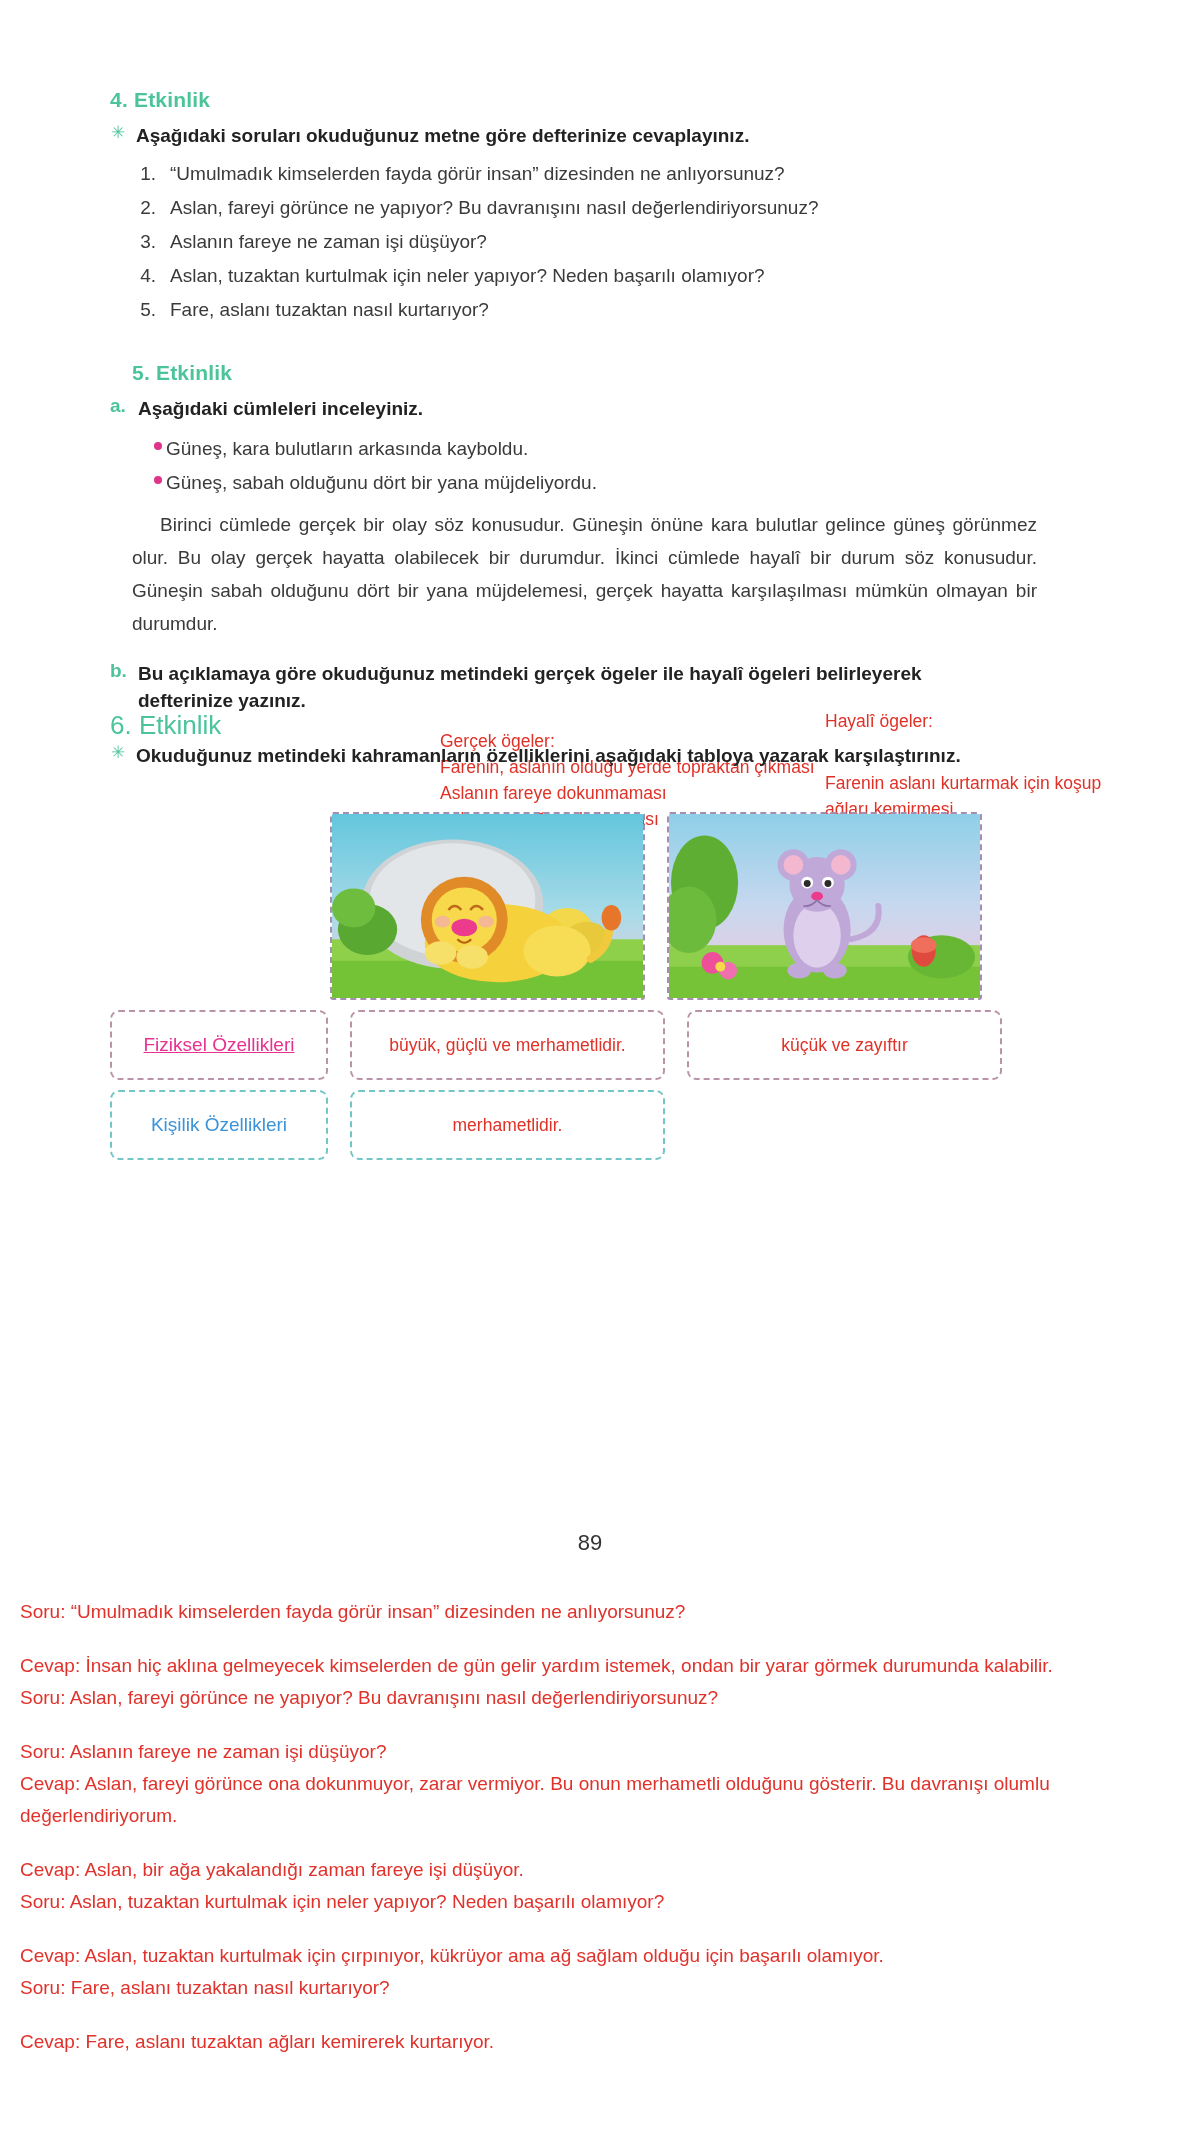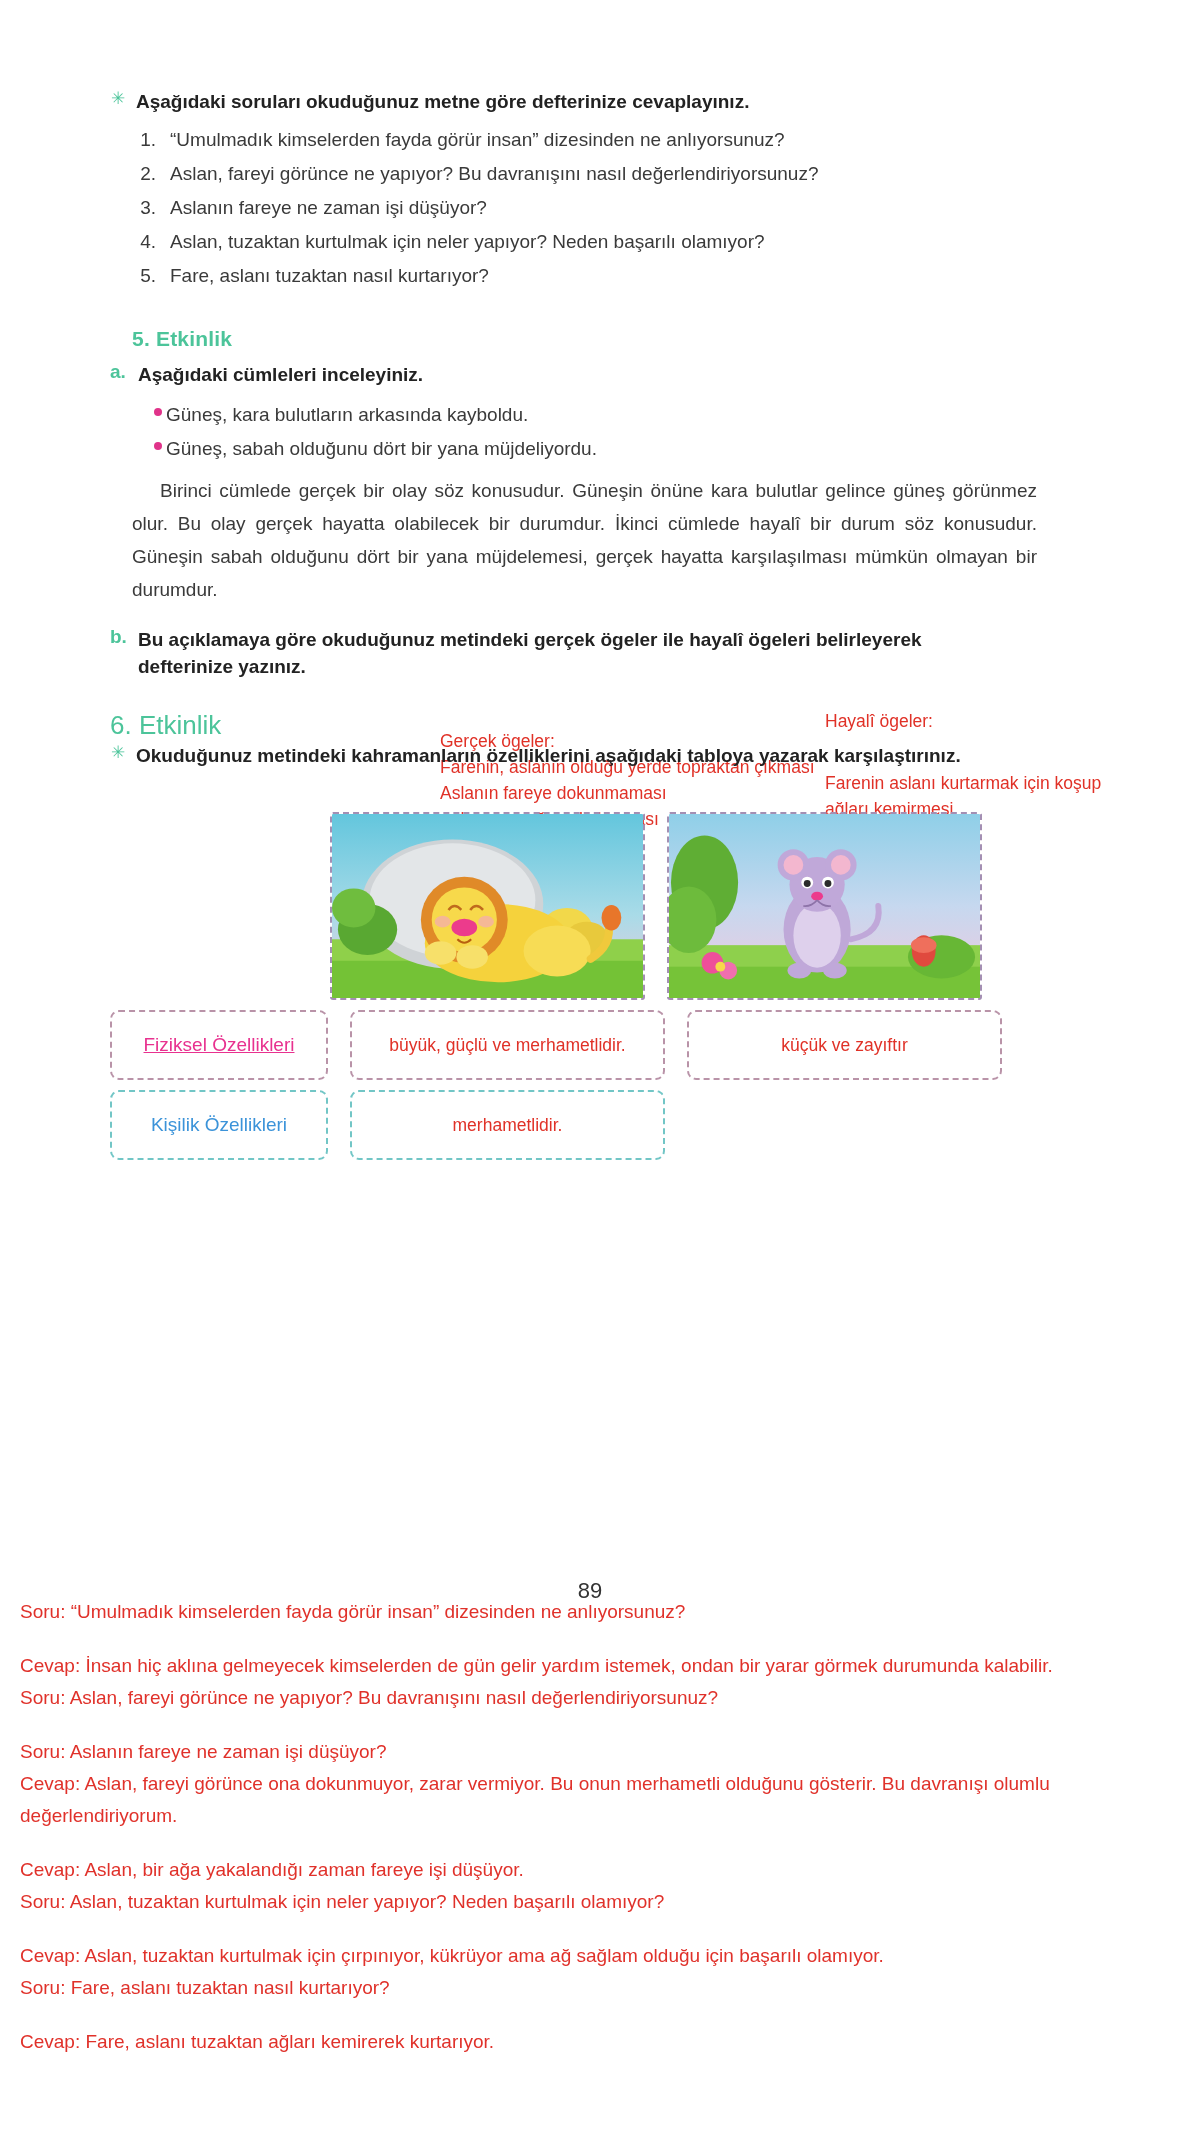--- a/index.html
+++ b/index.html
@@ -84,39 +84,40 @@
   }
   .cell.wide { width:218px; }
   .cell.pic-w { width:315px; }
   .row1 .cell { border:2px dashed #b993a8; }
   .row2 .cell { border:2px dashed #72c6c6; }
   .label-pink { color:#e8318f; font-size:19px;text-decoration:underline; }
   .label-blue { color:#3b93d9; font-size:19px; }
   .ans { color:#e03127; }
 
   .pagenum {
-    position:absolute; left:0; top:1578px; width:1180px; text-align:center;
+    position:absolute; left:0; top:1530px; width:1180px; text-align:center;
     font-size:22px; color:#333;
   }
 
   
   .transcript {
     position:absolute; left:12px; top:1596px; width:1180px;
     padding:0 8px;
     color:#e0312a; font-size:19px; line-height:32px;
   }
   .transcript p { margin:0; }
   .transcript .gap { height:22px; }
 </style>
 </head>
 <body>
 
 <div class="page">
   <div class="content">
 
+    <div class="etkinlik-title">4. Etkinlik</div>
 
     <div class="bullet-row">
       <span class="star">✳</span>
       <p class="lead">Aşağıdaki soruları okuduğunuz metne göre defterinize cevaplayınız.</p>
     </div>
 
     <ol class="qlist">
       <li>
         <span class="num">1.</span>
         <span class="txt">“Umulmadık kimselerden fayda görür insan” dizesinden ne anlıyorsunuz?</span>

